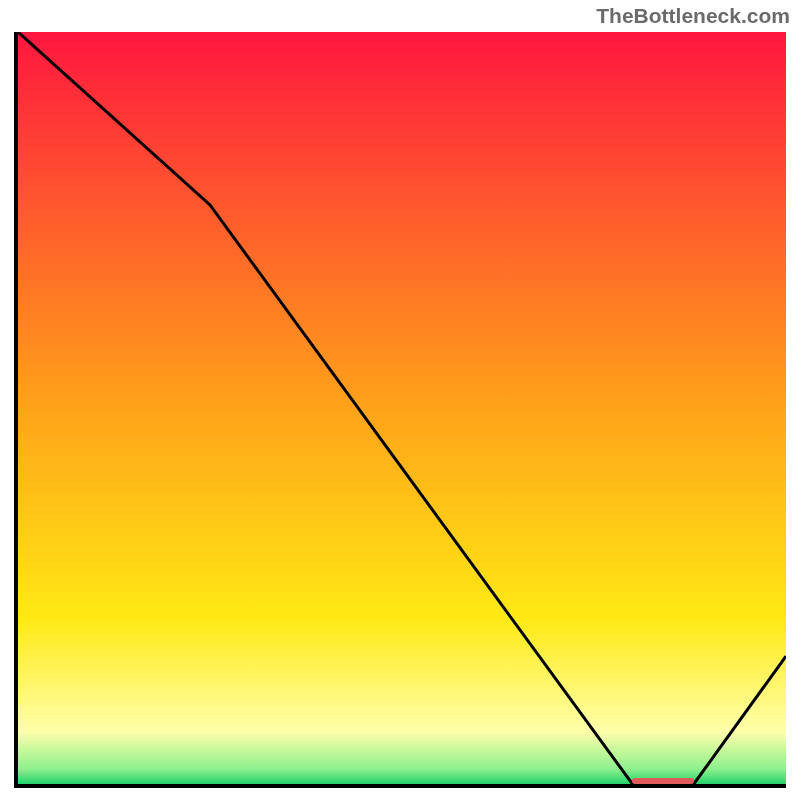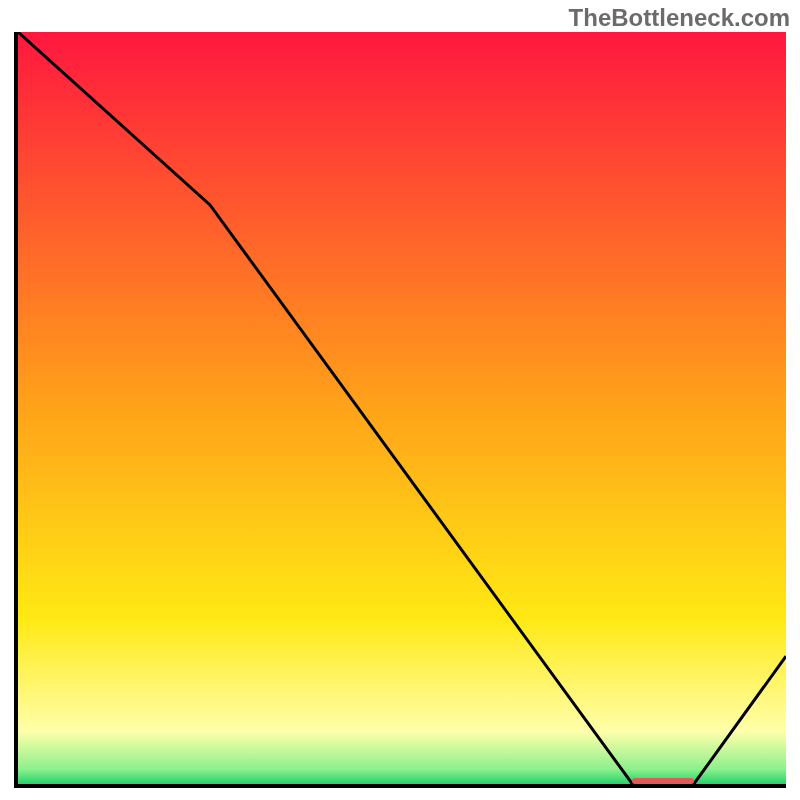--- a/index.html
+++ b/index.html
@@ -14,21 +14,21 @@
   .frame {
     position: relative;
     width: 800px;
     height: 800px;
     box-sizing: border-box;
   }
   .watermark {
     position: absolute;
     top: 4px;
     right: 10px;
-    font-size: 24px;
+    font-size: 21px;
     font-weight: 600;
     color: #6b6b6b;
     letter-spacing: 0px;
     pointer-events: none;
   }
   .plot {
     position: absolute;
     left: 14px;
     top: 32px;
     width: 772px;

